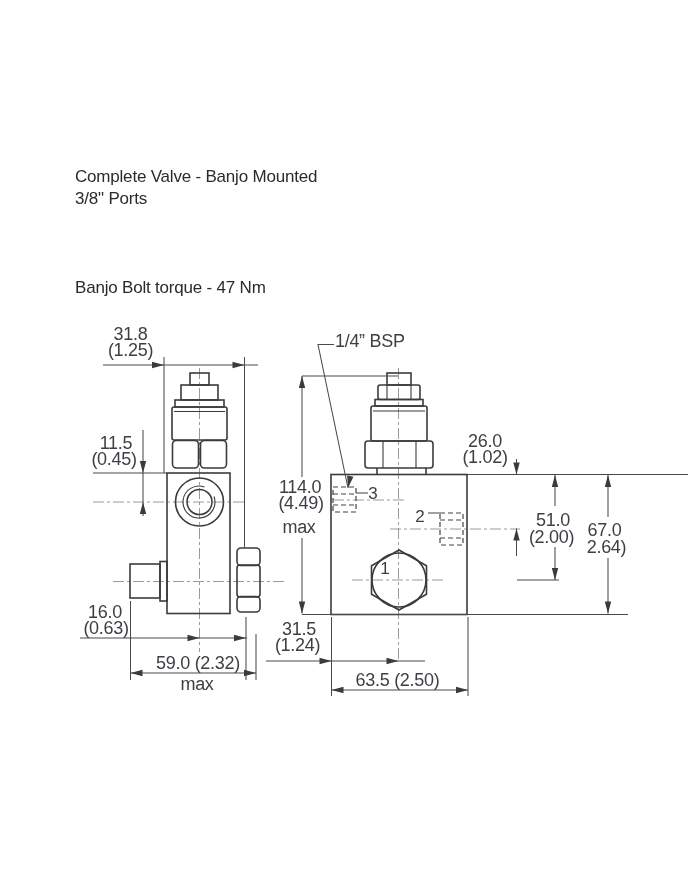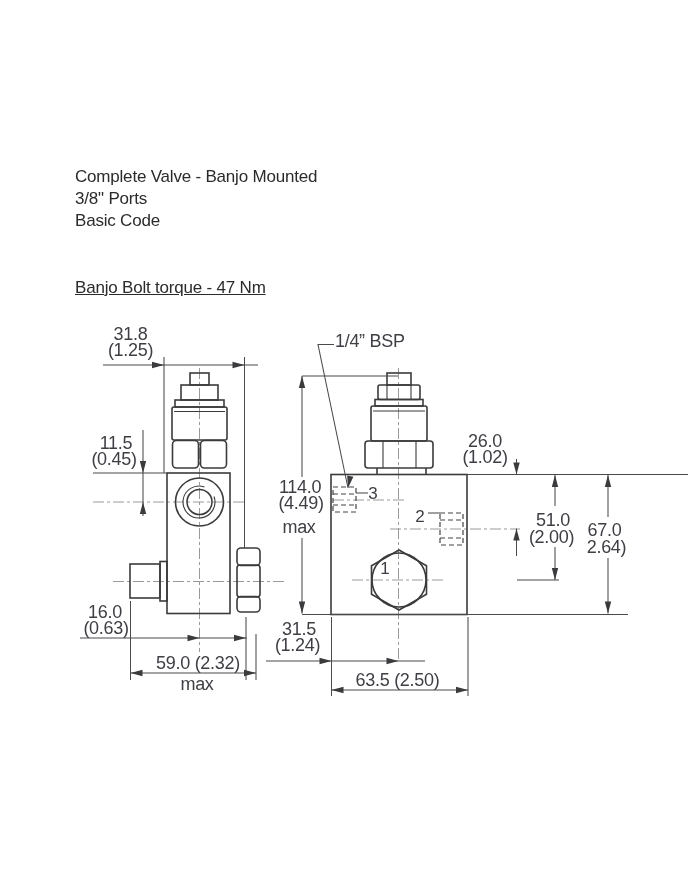--- a/index.html
+++ b/index.html
@@ -1,36 +1,36 @@
 <!DOCTYPE html>
 <html><head>
 <meta charset="utf-8">
 <style>
   html,body{margin:0;padding:0;background:#ffffff;}
   body{width:700px;height:869px;position:relative;font-family:"Liberation Sans",sans-serif;}
   .stage{position:absolute;inset:0;width:564px;height:869px;}
   .hdr{position:absolute;left:75px;top:166px;color:#2b2b2b;font-size:17px;line-height:22px;letter-spacing:-0.2px;white-space:pre;}
-  .hdr2{position:absolute;left:75px;top:277px;color:#2b2b2b;font-size:17px;line-height:22px;letter-spacing:-0.2px;text-decoration:underline;}
+  .hdr2{position:absolute;left:75px;top:277px;color:#2b2b2b;font-size:17px;line-height:22px;letter-spacing:-0.2px;}
   svg{position:absolute;left:0;top:0;}
   .ol{fill:none;stroke:#3b3b3b;stroke-width:1.6;}
   .ol2{fill:none;stroke:#3b3b3b;stroke-width:1.1;}
   .dim{fill:none;stroke:#4a4a4e;stroke-width:1.05;}
   .cl{fill:none;stroke:#8f8f8f;stroke-width:0.9;stroke-dasharray:11 3 3 3;}
   .hid{fill:none;stroke:#45454a;stroke-width:1.2;stroke-dasharray:5 3;}
   .arr{fill:#3b3b3e;stroke:none;}
   .dimtext{fill:#3e3e44;font-size:18px;font-family:"Liberation Sans",sans-serif;letter-spacing:-0.3px;}
   .mid{text-anchor:middle;}
   .portnum{fill:#3e3e44;font-size:17px;font-family:"Liberation Sans",sans-serif;text-anchor:middle;}
 </style>
 </head>
 <body>
 
 <div class="stage">
 
-  <div class="hdr"><div>Complete Valve - Banjo Mounted</div><div>3/8" Ports</div><div>Basic Code</div></div>
+  <div class="hdr"><div>Complete Valve - Banjo Mounted</div><div>3/8" Ports</div></div>
   <div class="hdr2">Banjo Bolt torque - 47 Nm</div>
 
   <svg width="700" height="869" viewBox="0 0 700 869">
 
     <g>
 
       <line class="cl" x1="199.5" y1="368" x2="199.5" y2="652"></line>
       <line class="cl" x1="93" y1="502" x2="247" y2="502"></line>
       <line class="cl" x1="113" y1="581.5" x2="286" y2="581.5"></line>
 

